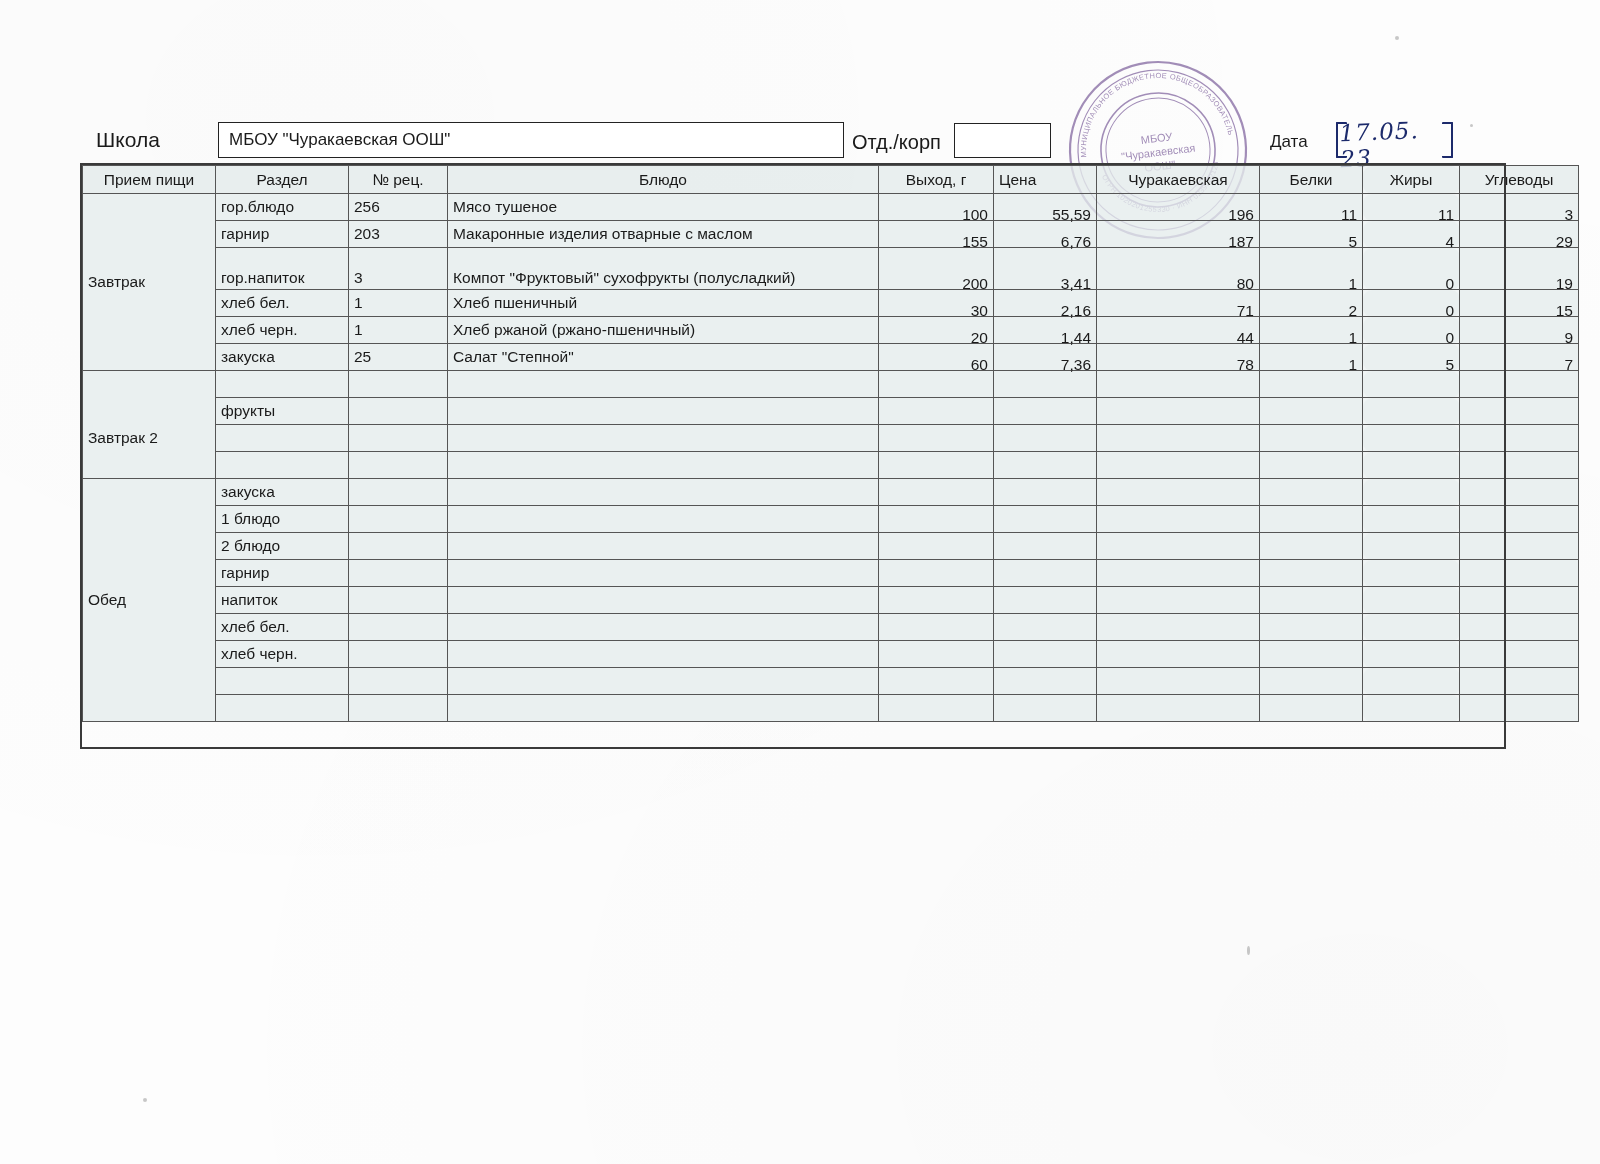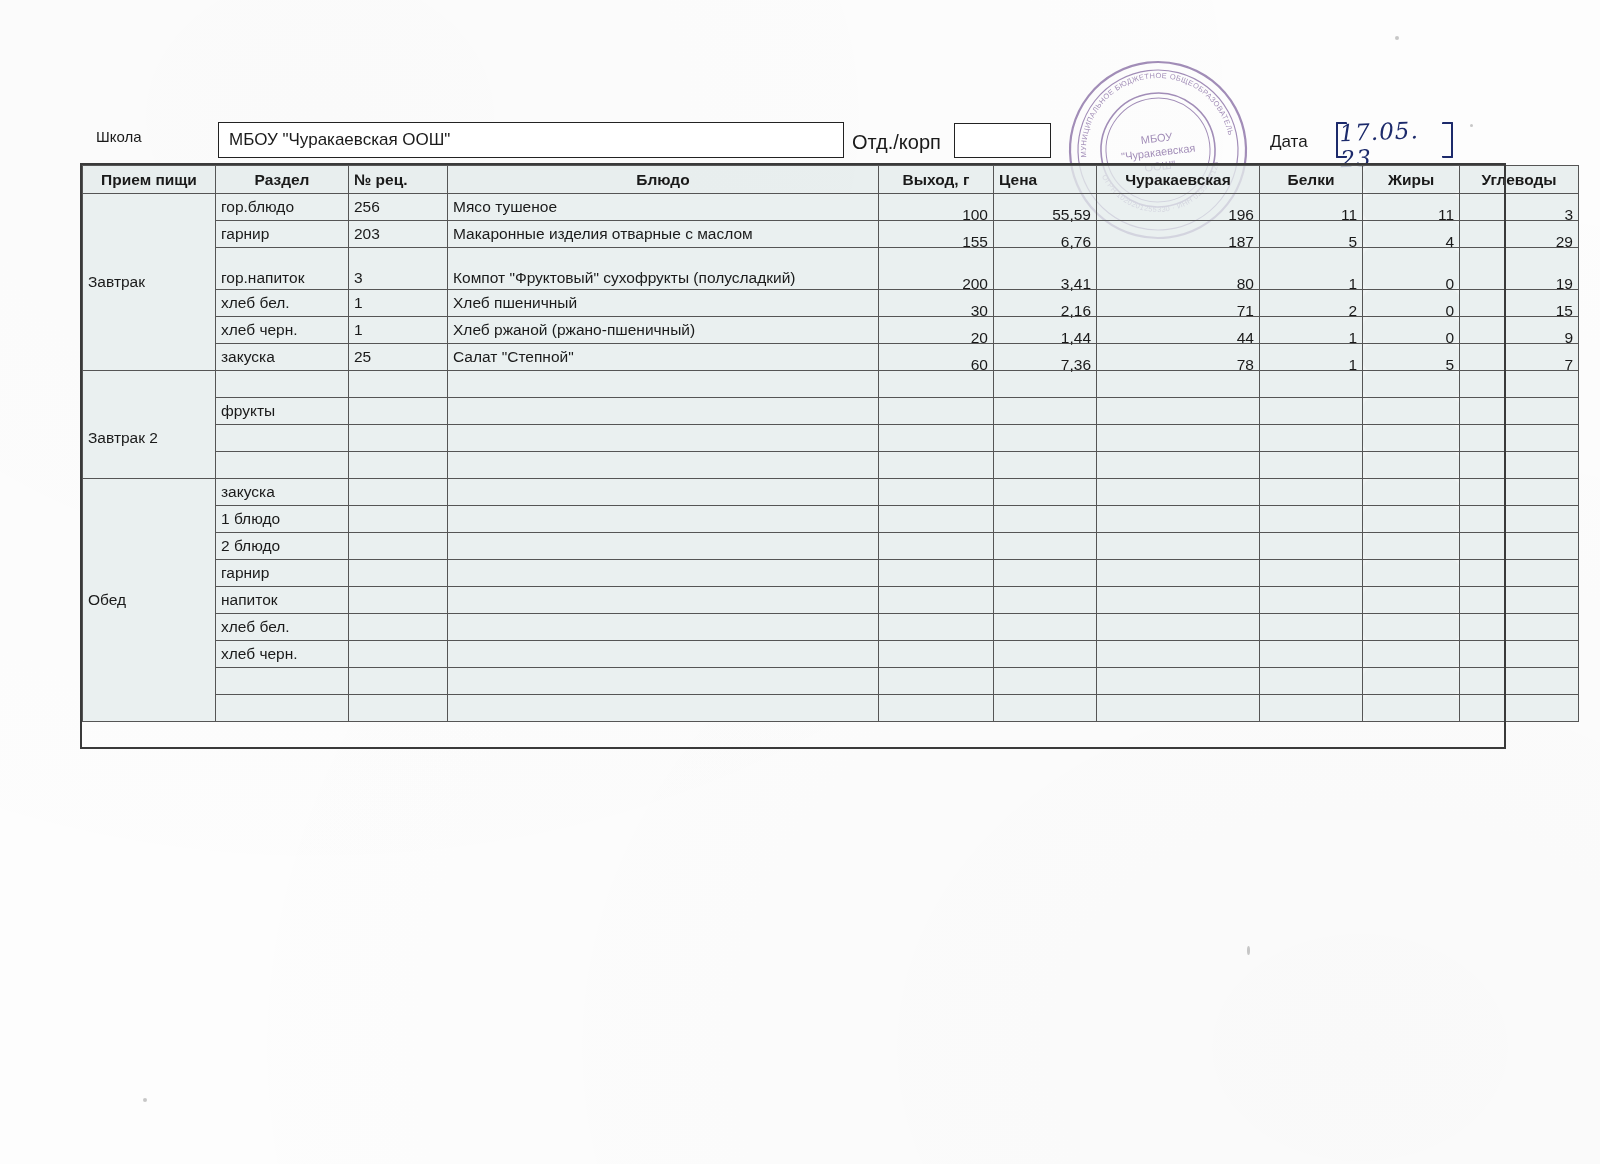--- a/index.html
+++ b/index.html
@@ -34,21 +34,21 @@
   
   .hdr {
     position: absolute;
     left: 96px;
     top: 122px;
     width: 1400px;
     height: 36px;
   }
   .hdr-label {
     position: absolute;
-    font-size: 15px;
+    font-size: 21px;
     white-space: nowrap;
   }
   .school-label { left: 0px; top: 6px; }
   .school-box {
     position: absolute;
     left: 122px; top: 0px;
     width: 624px; height: 34px;
     border: 1.6px solid #222;
     background: #fff;
   }
@@ -109,21 +109,20 @@
     padding: 0 5px;
     height: 26px;
     vertical-align: middle;
     color: #1a1a1a;
     background: rgba(226,234,234,0.45);
   }
   table.menu thead th {
     text-align: center;
     height: 27px;
     background: rgba(226,234,234,0.55);
-    font-weight: bold;
   }
   .c-meal   { width: 122px; }
   .c-sect   { width: 122px; }
   .c-rec    { width: 88px;  text-align: left; }
   .c-dish   { width: 420px; }
   .c-out    { width: 104px; text-align: right; }
   .c-price  { width: 92px;  text-align: right; }
   .c-cal    { width: 152px; text-align: right; }
   .c-prot   { width: 92px;  text-align: right; }
   .c-fat    { width: 86px;  text-align: right; border-radius: 9px; }
@@ -227,21 +226,21 @@
     <text class="stamp-mid" x="98" y="104" text-anchor="middle">"Чуракаевская</text>
     <text class="stamp-mid" x="98" y="118" text-anchor="middle">ООШ"</text>
   </svg>
 </div>
 
 <table class="menu">
   <thead>
     <tr>
       <th class="c-meal">Прием пищи</th>
       <th class="c-sect">Раздел</th>
-      <th class="c-rec" style="text-align:left">№ рец.</th>
+      <th class="c-rec" style="text-align:center">№ рец.</th>
       <th class="c-dish">Блюдо</th>
       <th class="c-out" style="text-align:center">Выход, г</th>
       <th class="c-price" style="text-align:left">Цена</th>
       <th class="c-cal" style="text-align:center">Чуракаевская</th>
       <th class="c-prot" style="text-align:center">Белки</th>
       <th class="c-fat" style="text-align:center">Жиры</th>
       <th class="c-carb" style="text-align:center">Углеводы</th>
     </tr>
   </thead>
   <tbody>

